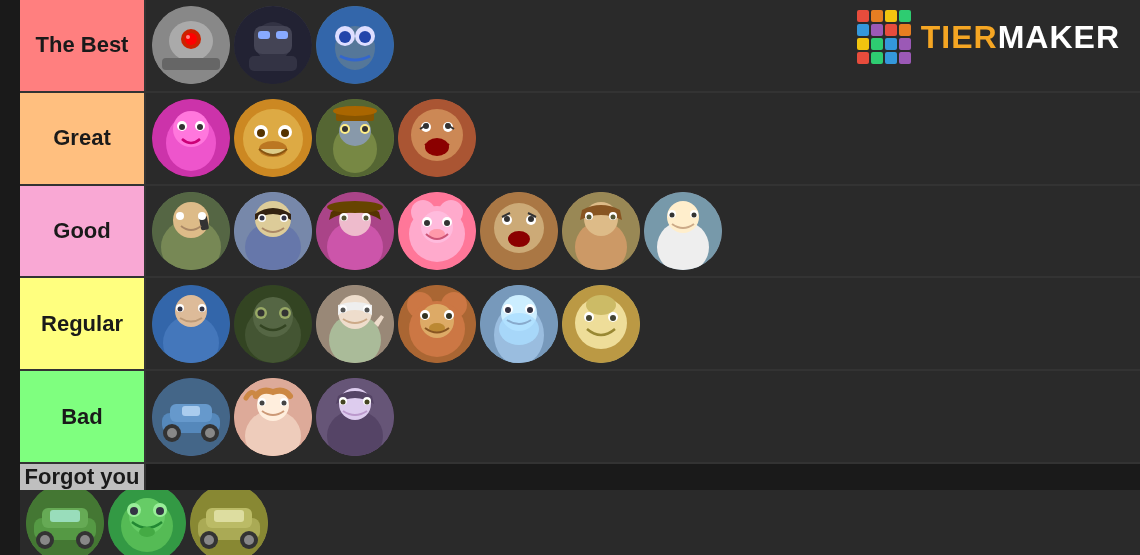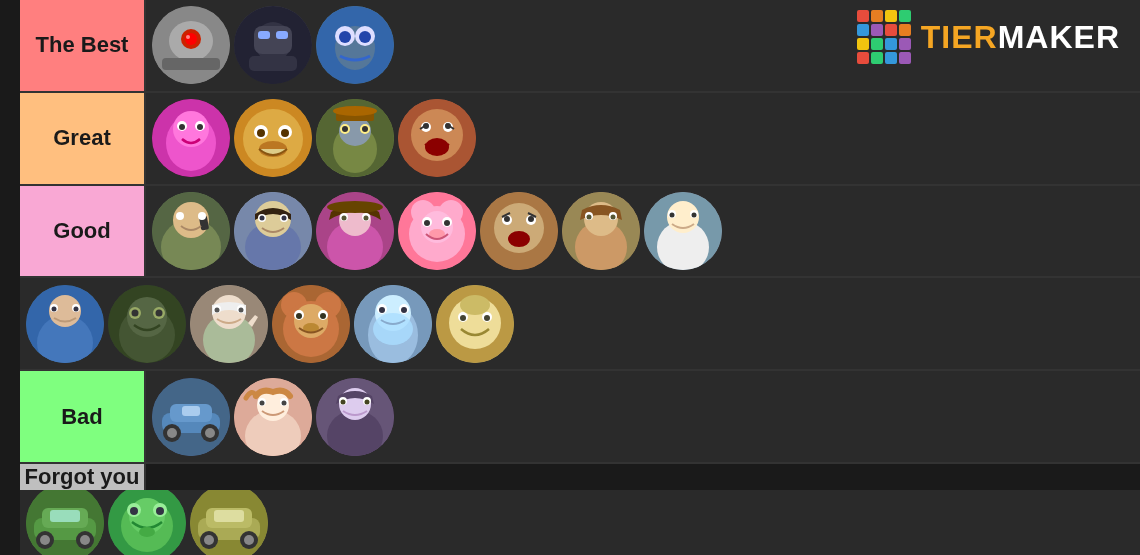--- a/index.html
+++ b/index.html
@@ -342,20 +342,21 @@
             <circle cx="50" cy="22" r="4" fill="white"></circle>
             <circle cx="28" cy="23" r="2.5" fill="#333"></circle>
             <circle cx="50" cy="23" r="2.5" fill="#333"></circle>
             <path d="M28 32 Q39 40 50 32" stroke="#ccaa88" stroke-width="2" fill="none"></path>
           </svg>
         </div>
       </div>
     </div>
 
     <div class="tier-row tier-regular">
+      <div class="tier-label">Regular</div>
       <div class="tier-content">
 
         <div class="char" style="background: radial-gradient(circle at 50% 55%, #5588bb 40%, #224466 100%);">
           <svg viewBox="0 0 78 78" xmlns="http://www.w3.org/2000/svg">
             <circle cx="39" cy="39" r="39" fill="#3366aa"></circle>
             <ellipse cx="39" cy="58" rx="28" ry="28" fill="#4477bb"></ellipse>
             <circle cx="39" cy="26" r="16" fill="#ddbb99"></circle>
             <circle cx="28" cy="23" r="4" fill="white"></circle>
             <circle cx="50" cy="23" r="4" fill="white"></circle>
             <circle cx="28" cy="24" r="2.5" fill="#334"></circle>

